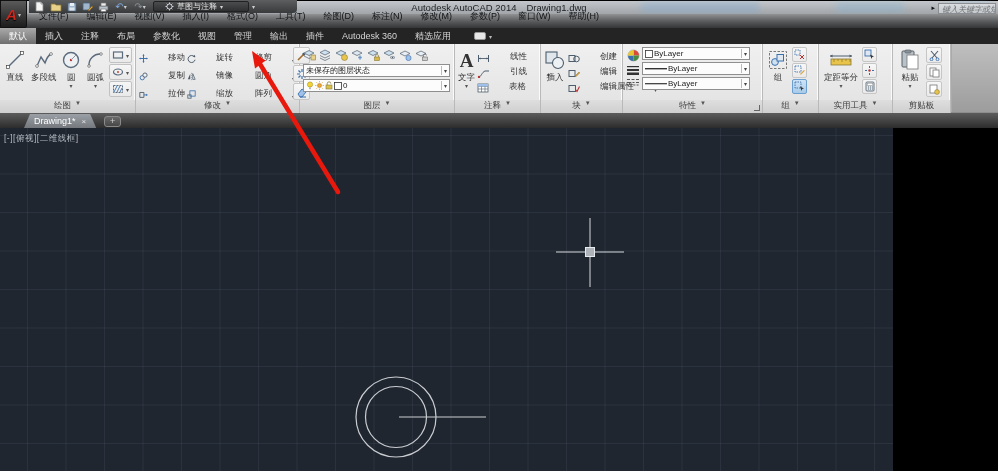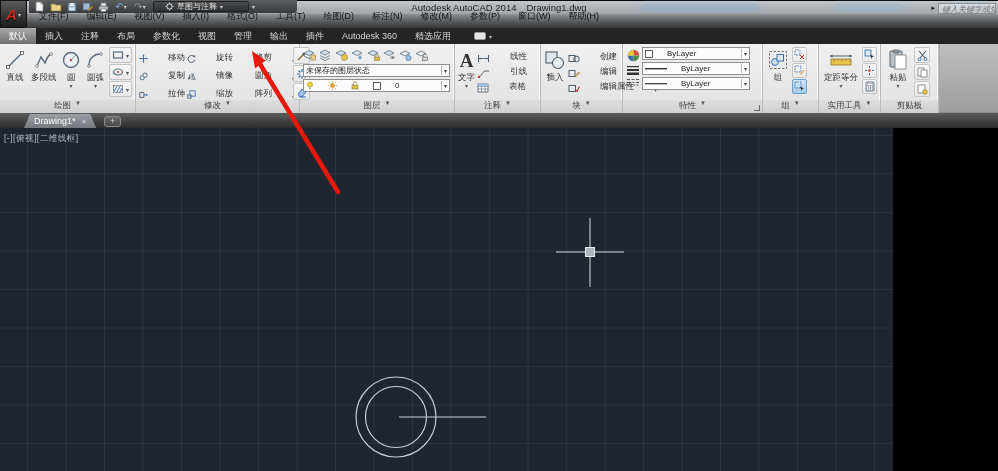--- a/index.html
+++ b/index.html
@@ -82,21 +82,21 @@
   .ibtn { width:17px; height:17px; display:flex; align-items:center; justify-content:center;
     border:1px solid #c6c6c6; background:linear-gradient(#f7f7f7,#eaeaea); border-radius:2px; }
 
   .mod-grid { display:grid; grid-template-columns:46px 46px 56px; grid-auto-rows:18px; column-gap:2px; }
   .mrow { display:flex; align-items:flex-end; gap:20px; font-size:8.5px; color:#333; white-space:nowrap; }
   .mrow .dd { font-size:6px; color:#555; }
 
   .lay-col { display:flex; flex-direction:column; gap:2px; width:147px; padding-top:1px; }
   .lay-icons { display:flex; gap:3px; align-items:center; height:15px; }
   .combo { height:13px; background:#fcfcfc; border:1px solid #8f8f8f; display:flex; align-items:center;
-    font-size:8px; color:#222; padding:0 2px; gap:14px; }
+    font-size:8px; color:#222; padding:0 2px; gap:1px; }
   .combo .grow { flex:1; white-space:nowrap; overflow:hidden; }
   .combo .dd { font-size:6px; color:#444; border-left:1px solid #bbb; padding-left:2px; height:9px;
     display:flex; align-items:center; }
 
   .ann-col .mrow, .blk-col .mrow { height:15px; }
   .bigA { font-family:"Liberation Serif", serif; font-size:19px; color:#333; line-height:1; font-weight:bold; }
 
   .prop-dd-col { display:flex; flex-direction:column; gap:2px; width:108px; padding-top:1px; }
   .prop-icons { display:flex; flex-direction:column; gap:3px; align-items:center; padding-top:3px; }
 
@@ -650,21 +650,21 @@
               </svg>
           </span>
         </div>
       </div>
       <div class="pfooter">
         <span>组</span>
         <span class="fdd">▼</span>
       </div>
     </div>
 
-    <div class="panel" style="width:62px">
+    <div class="panel" style="width:74px">
       <div class="pbody">
         <div class="bigbtn" style="width:38px">
           <span class="bicon">
             <svg width="26" height="18" viewBox="0 0 26 18">
                 <path d="M2 5h22" stroke="#4d5d6d" stroke-width="1"></path>
                 <path d="M2 5l2.5-1.5v3zM24 5l-2.5-1.5v3z" fill="#4d5d6d"></path>
                 <rect x="3" y="8" width="20" height="6" fill="#e8c44a" stroke="#8a7a3a" stroke-width=".8"></rect>
                 <path d="M6 8v3M10 8v2M14 8v3M18 8v2M22 8v3" stroke="#8a7a3a" stroke-width=".7"></path>
               </svg>
           </span>

